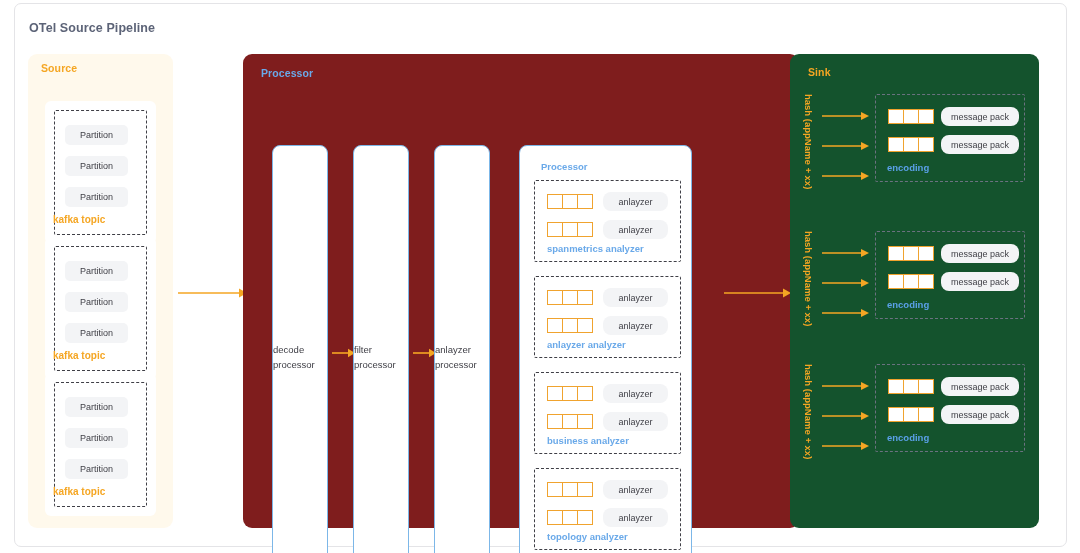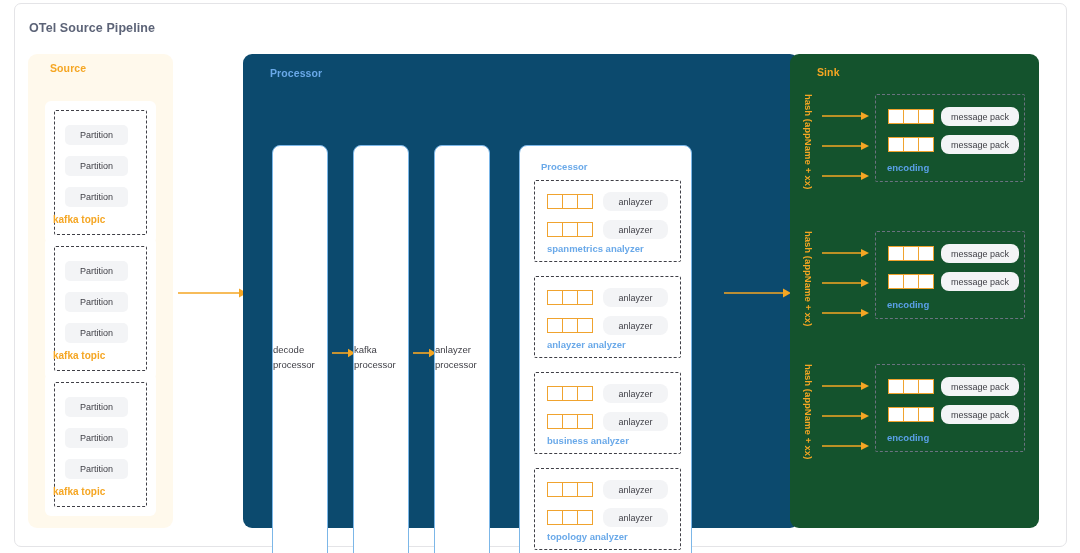--- a/index.html
+++ b/index.html
@@ -33,27 +33,26 @@
     letter-spacing: 0.1px;
   }
 
   
   .panel { position: absolute; border-radius: 9px; }
   .panel-label {
     position: absolute;
     font-size: 10.5px;
     font-weight: bold;
     letter-spacing: 0.1px;
-    margin-left: 9px;
   }
 
   .panel-source { left: 28px; top: 54px; width: 145px; height: 474px; background: #fff9ec; }
   .panel-source > .panel-label { left: 13px; top: 8px; color: #f5a623; }
 
-  .panel-processor { left: 243px; top: 54px; width: 556px; height: 474px; background: #0c4a6e; }
+  .panel-processor { left: 243px; top: 54px; width: 556px; height: 474px; background: #7f1d1d; }
   .panel-processor > .panel-label { left: 18px; top: 13px; color: #6aa9e9; }
 
   .panel-sink { left: 790px; top: 54px; width: 249px; height: 474px; background: #14532d; }
   .panel-sink > .panel-label { left: 18px; top: 12px; color: #f5a623; }
 
   
   .topic-card {
     position: absolute;
     left: 17px;
     width: 111px;
@@ -249,21 +248,21 @@
       </div>
     </div>
 
     <svg class="arrow-svg" style="left:89px; top:291px;" width="24" height="16" viewBox="0 0 24 16">
       <line x1="0" y1="8" x2="16" y2="8" stroke="#f5a623" stroke-width="1.6"></line>
       <polygon points="16,3.8 23,8 16,12.2" fill="#f5a623"></polygon>
     </svg>
 
     <div class="proc-col" style="left:110px;">
       <div class="proc-text">
-        <div>kafka</div>
+        <div>filter</div>
         <div>processor</div>
       </div>
     </div>
 
     <svg class="arrow-svg" style="left:170px; top:291px;" width="24" height="16" viewBox="0 0 24 16">
       <line x1="0" y1="8" x2="16" y2="8" stroke="#f5a623" stroke-width="1.6"></line>
       <polygon points="16,3.8 23,8 16,12.2" fill="#f5a623"></polygon>
     </svg>
 
     <div class="proc-col" style="left:191px;">

